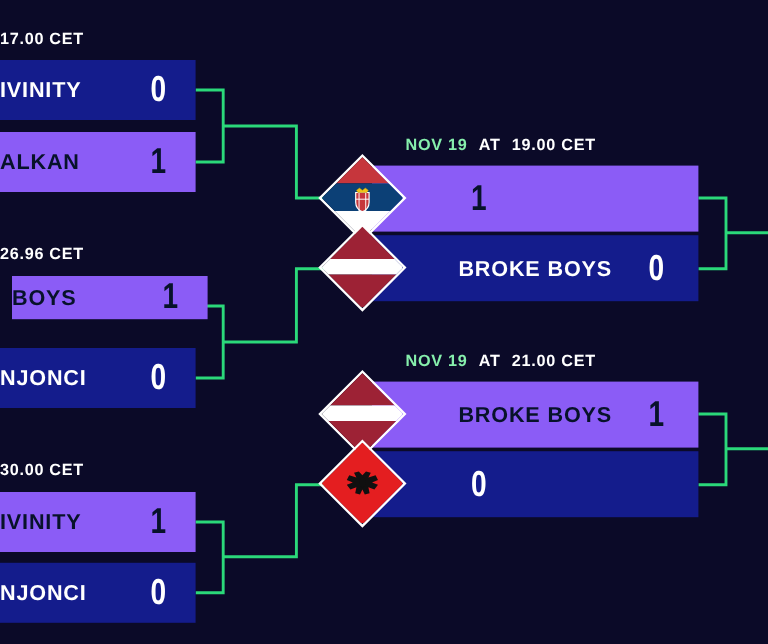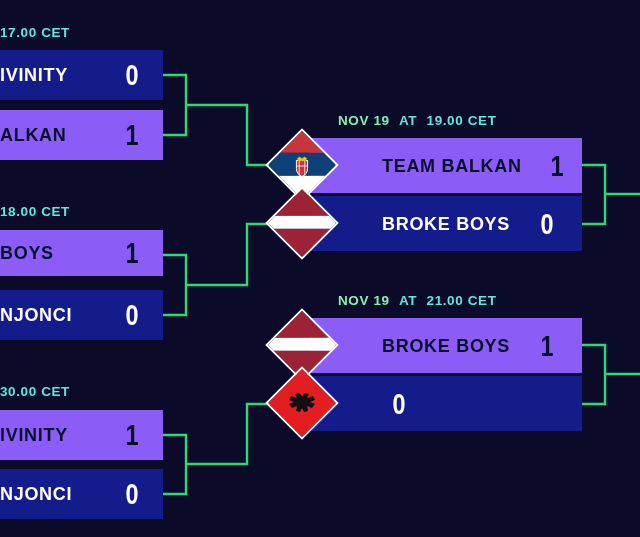--- a/index.html
+++ b/index.html
@@ -17,21 +17,21 @@
   
   .match-header{
     position:absolute;
     font-size:13.5px;
     font-weight:bold;
     letter-spacing:.6px;
     white-space:nowrap;
     font-family:"Liberation Sans", sans-serif;
   }
   .match-header .d{color:#86efac;}
-  .match-header .t{color:#5eead4;}
+  .match-header .t{color:#ffffff;}
 
   
   .row{
     position:absolute;
     display:flex;
     align-items:center;
     box-sizing:border-box;
     overflow:hidden;
   }
   .row.win{background:#8b5cf6;gap:18px;}
@@ -111,36 +111,36 @@
 
       <path d="M582 345 H605 V404 H582"></path>
       <path d="M605 374 H640"></path>
     </g>
   </svg>
 
   <div class="match-header" style="left:0px;top:25px;">
     <span class="t">17.00 CET</span>
   </div>
   <div class="match-header" style="left:0px;top:204px;">
-    <span class="t">18.00 CET</span>
+    <span class="t">26.96 CET</span>
   </div>
   <div class="match-header" style="left:0px;top:384px;">
     <span class="t">30.00 CET</span>
   </div>
 
   <div class="row left lose" style="left:0px;top:50px;width:163px;height:50px;">
     <span class="tname">IVINITY</span>
     <span class="tscore">0</span>
   </div>
   <div class="row left win" style="left:0px;top:110px;width:163px;height:50px;">
     <span class="tname">ALKAN</span>
     <span class="tscore">1</span>
   </div>
 
-  <div class="row left win" style="left:0px;top:230px;width:163px;height:46px;">
+  <div class="row left win" style="left:10px;top:230px;width:163px;height:36px;">
     <span class="tname">BOYS</span>
     <span class="tscore">1</span>
   </div>
   <div class="row left lose" style="left:0px;top:290px;width:163px;height:50px;">
     <span class="tname">NJONCI</span>
     <span class="tscore">0</span>
   </div>
 
   <div class="row left win" style="left:0px;top:410px;width:163px;height:50px;">
     <span class="tname">IVINITY</span>
@@ -151,21 +151,20 @@
     <span class="tscore">0</span>
   </div>
 
   <div class="match-header" style="left:338px;top:113px;">
     <span class="d">NOV 19</span>
     <span class="t" style="margin-left: 5px;">AT</span>
     <span class="t" style="margin-left: 5px;">19.00 CET</span>
   </div>
 
   <div class="row mid win" style="left:310px;top:138px;width:272px;height:55px;">
-    <span class="tname">TEAM BALKAN</span>
     <span class="tscore">1</span>
   </div>
   <div class="flagwrap" style="left:276px;top:139px;">
     <div class="diamond">
       <div class="inner">
         <div class="band" style="height:33.4%;background:#c6363c;"></div>
         <div class="band" style="height:33.3%;background:#0c4076;"></div>
         <div class="band" style="height:33.3%;background:#ffffff;"></div>
       </div>
     </div>

